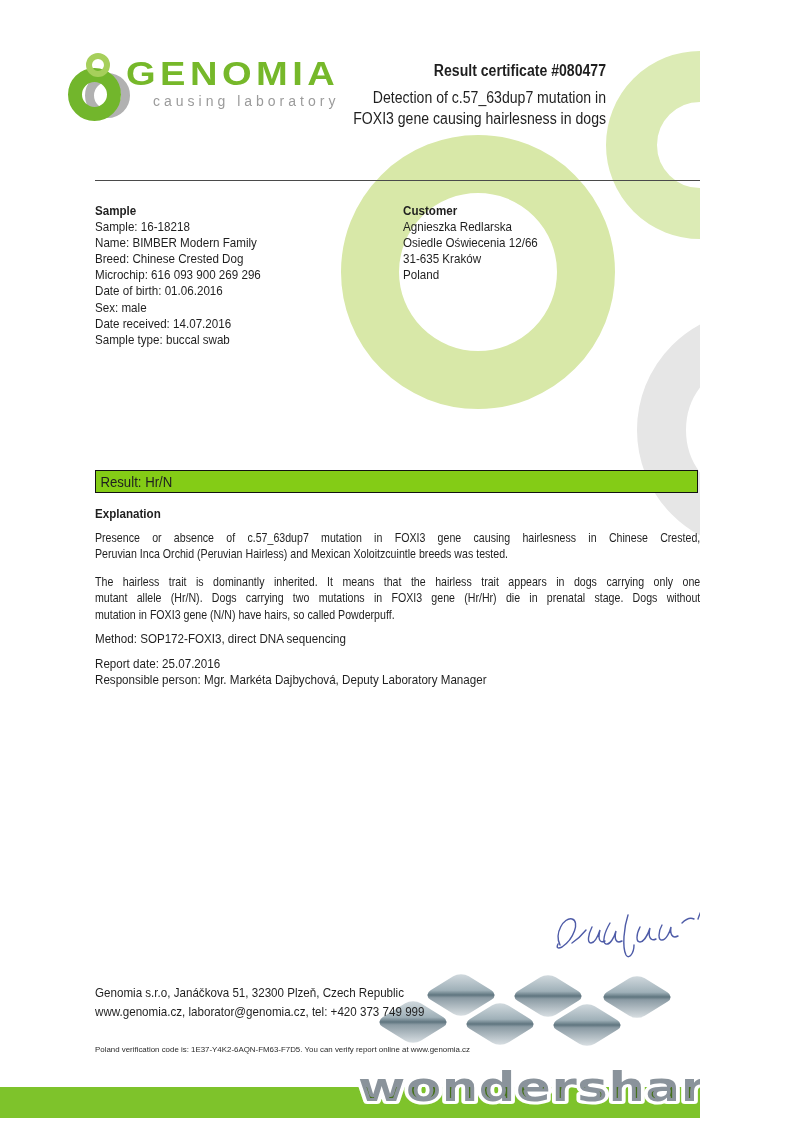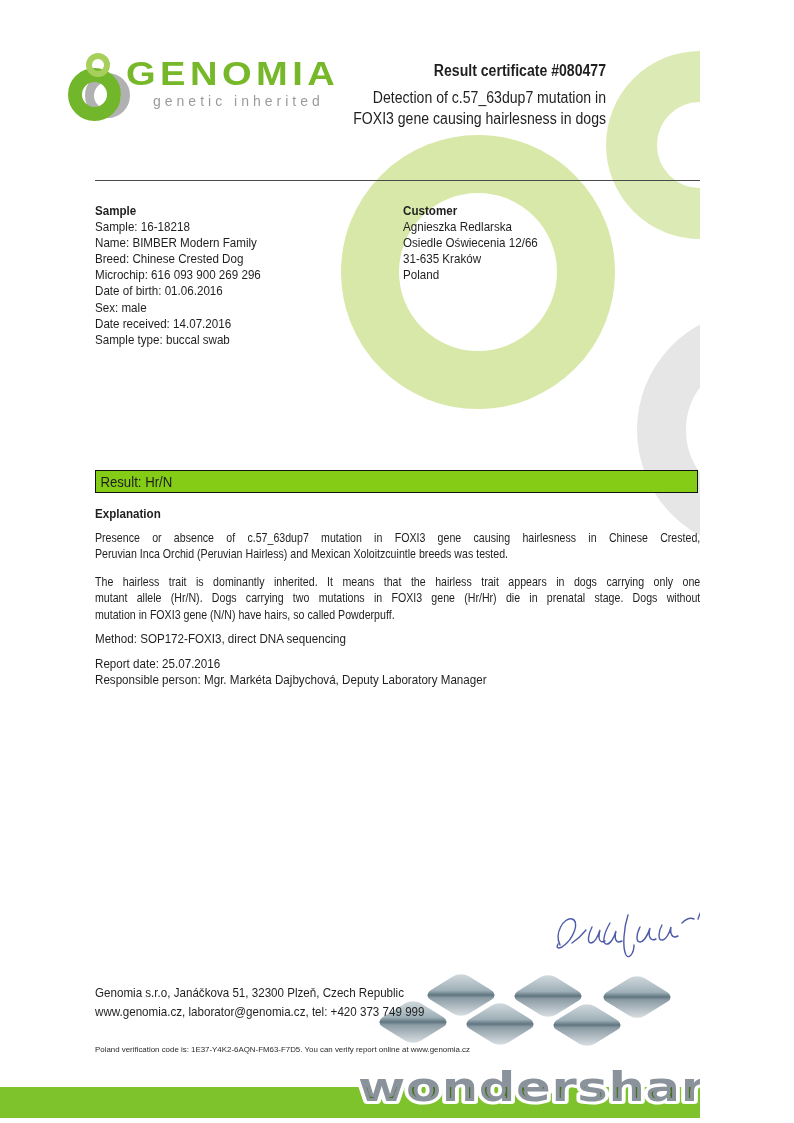--- a/index.html
+++ b/index.html
@@ -76,21 +76,21 @@
 <div class="page">
 
   <div class="ring" id="wm-ring-big"></div>
   <div class="ring" id="wm-ring-top"></div>
   <div class="ring" id="wm-ring-grey"></div>
 
   <div class="logo-ring" id="logo-ring-grey"></div>
   <div class="logo-ring" id="logo-ring-green"></div>
   <div class="logo-ring" id="logo-ring-small"></div>
   <div class="txt" id="logo-brand">GENOMIA</div>
-  <div class="txt" id="logo-tagline">genetic inherited</div>
+  <div class="txt" id="logo-tagline">causing laboratory</div>
 
   <div class="abs cx88r" id="header-block">
     <div id="cert-title">Result certificate #080477</div>
     <div id="test-title">
       <div>Detection of c.57_63dup7 mutation in</div>
       <div>FOXI3 gene causing hairlesness in dogs</div>
     </div>
   </div>
 
   <div class="abs" id="header-divider"></div>

